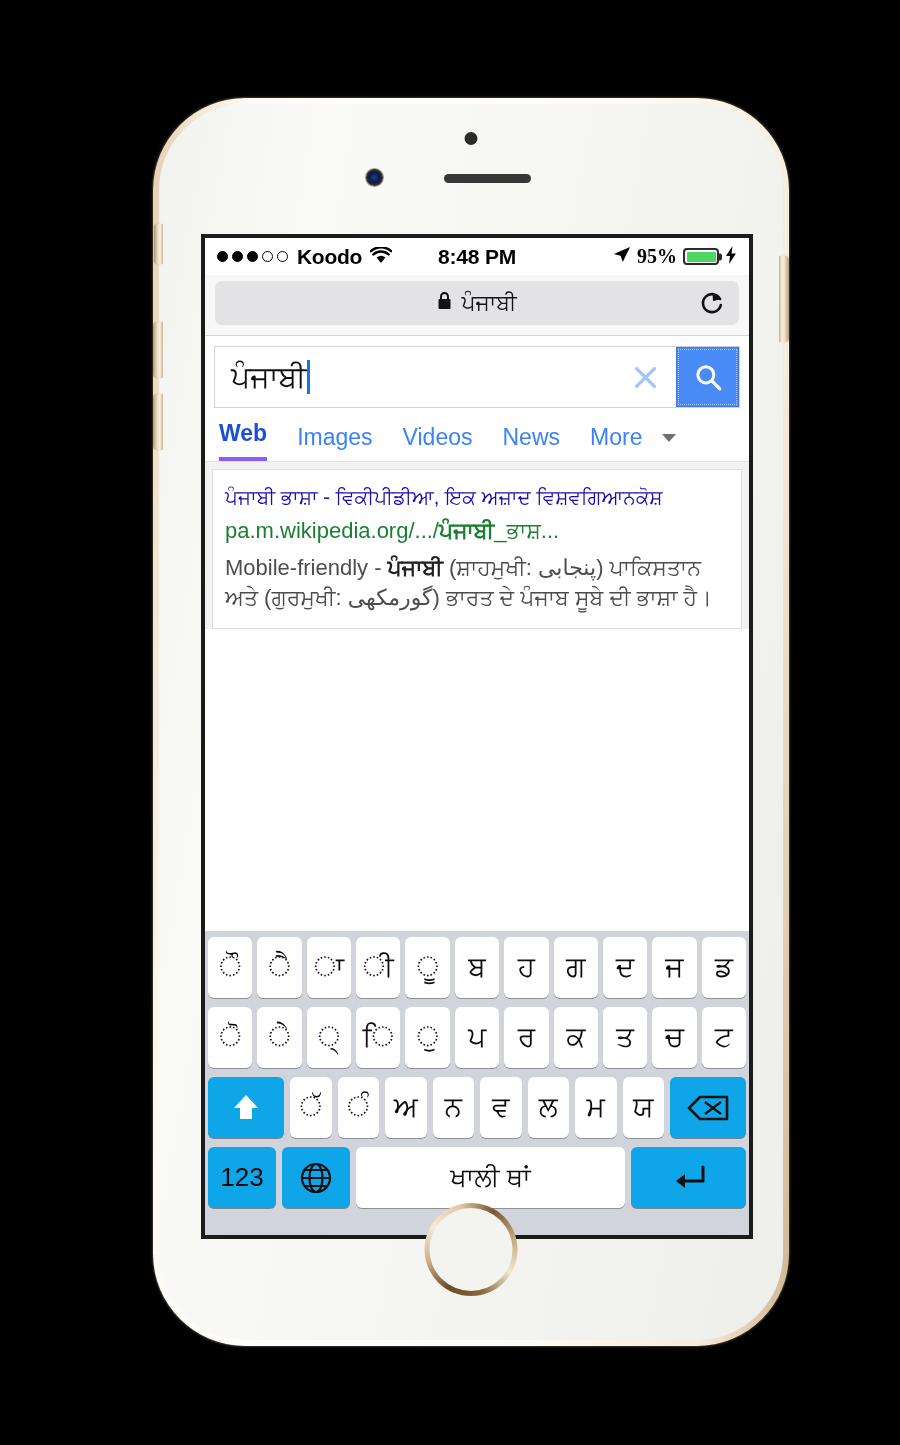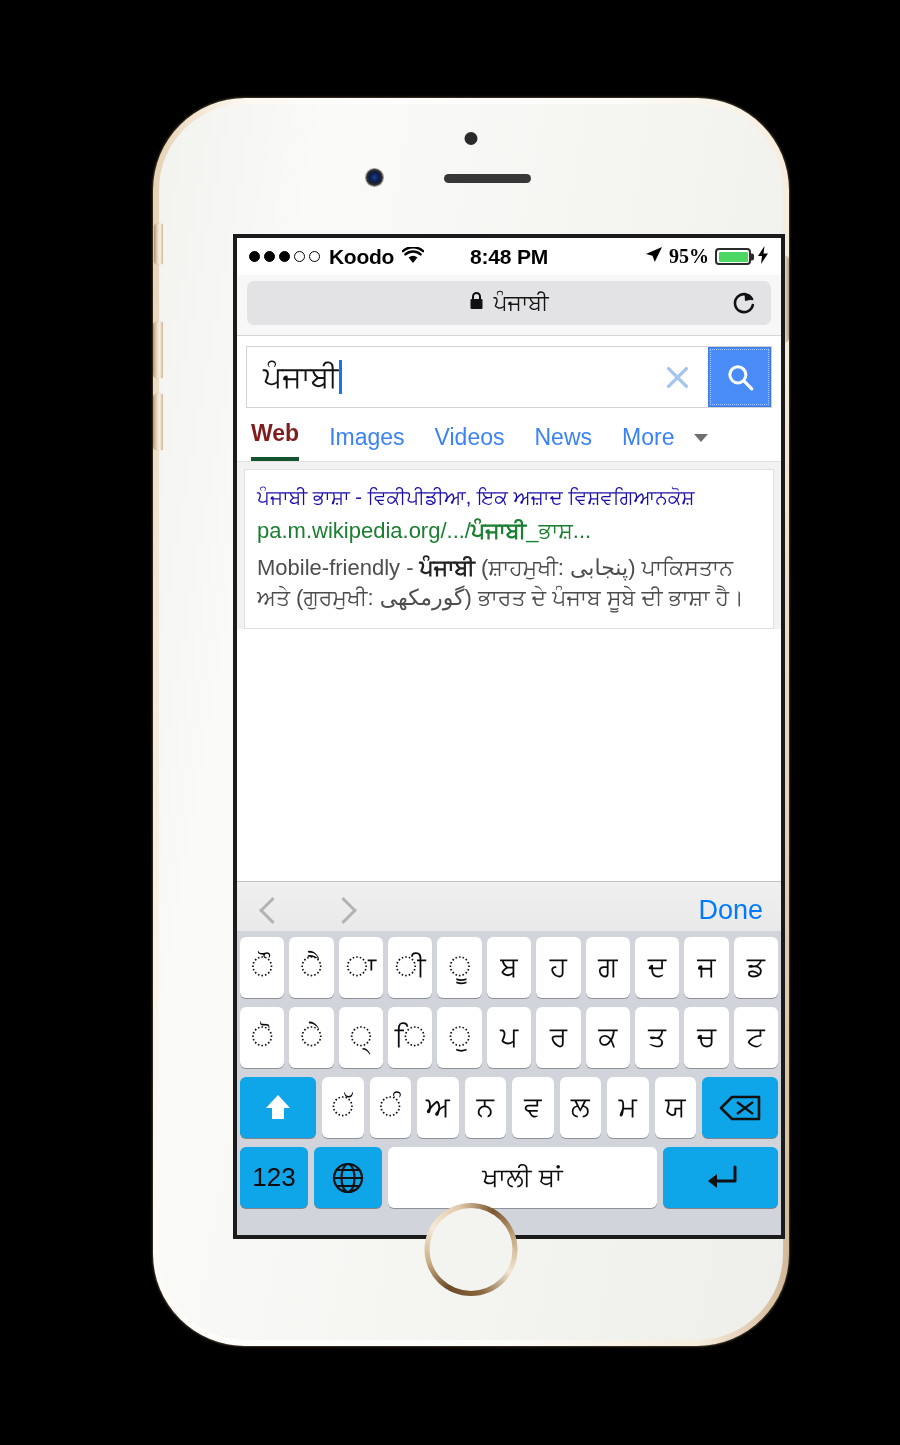--- a/index.html
+++ b/index.html
@@ -74,21 +74,20 @@
   }
 
   
   #screen {
     position: absolute;
     left: 42px; top: 130px;
     width: 552px; height: 1005px;
     background: #fff;
     border: 4px solid #1b1b1b;
     overflow: hidden;
-    margin-left: 32px;
   }
 
   
   #status-bar {
     height: 37px;
     display: flex; align-items: center;
     padding: 0 12px;
     font-size: 21px; font-weight: bold;
     background: #fff;
     position: relative;
@@ -167,22 +166,22 @@
     display: flex; align-items: flex-end; gap: 0;
     padding: 12px 14px 0 14px;
     border-bottom: 1px solid #e2e2e2;
     background: #fff;
   }
   .tab {
     font-size: 23px; color: #3b82f6; padding: 0 0 10px 0; margin-right: 30px;
     white-space: nowrap;
   }
   .tab.active {
-    color: #7f1d1d; font-weight: bold;
-    border-bottom: 4px solid #14532d;
+    color: #1d4ed8; font-weight: bold;
+    border-bottom: 4px solid #8b5cf6;
     text-align: center;
   }
   #tab-more { display: flex; align-items: center; gap: 20px; margin-right: 0; }
   .caret-down {
     width: 0; height: 0; border-left: 7px solid transparent;
     border-right: 7px solid transparent; border-top: 8px solid #6f6f6f;
   }
 
   
   #results-area { background: #f2f2f2; padding: 7px 0 0 0; }
@@ -353,25 +352,20 @@
 
         <div class="result-card">
           <div class="result-title">ਪੰਜਾਬੀ ਭਾਸ਼ਾ - ਵਿਕੀਪੀਡੀਆ, ਇਕ ਅਜ਼ਾਦ ਵਿਸ਼ਵਗਿਆਨਕੋਸ਼</div>
           <div class="result-url"><span>pa.m.wikipedia.org/.../</span><b>ਪੰਜਾਬੀ</b><span>_ਭਾਸ਼...</span></div>
           <div class="result-snippet"><span>Mobile-friendly - </span><b>ਪੰਜਾਬੀ</b><span> (ਸ਼ਾਹਮੁਖੀ: پنجابی) ਪਾਕਿਸਤਾਨ ਅਤੇ (ਗੁਰਮੁਖੀ: گورمکھی) ਭਾਰਤ ਦੇ ਪੰਜਾਬ ਸੂਬੇ ਦੀ ਭਾਸ਼ਾ ਹੈ।</span></div>
         </div>
 
 
       </div>
 
-      <div id="keyboard-accessory-bar">
-        <span class="nav-chevron" id="prev-field-button"></span>
-        <span class="nav-chevron" id="next-field-button"></span>
-        <span id="done-button">Done</span>
-      </div>
 
       <div id="keyboard">
 
         <div class="kb-row">
           <div class="key">ੌ</div>
           <div class="key">ੈ</div>
           <div class="key">ਾ</div>
           <div class="key">ੀ</div>
           <div class="key">ੂ</div>
           <div class="key">ਬ</div>

